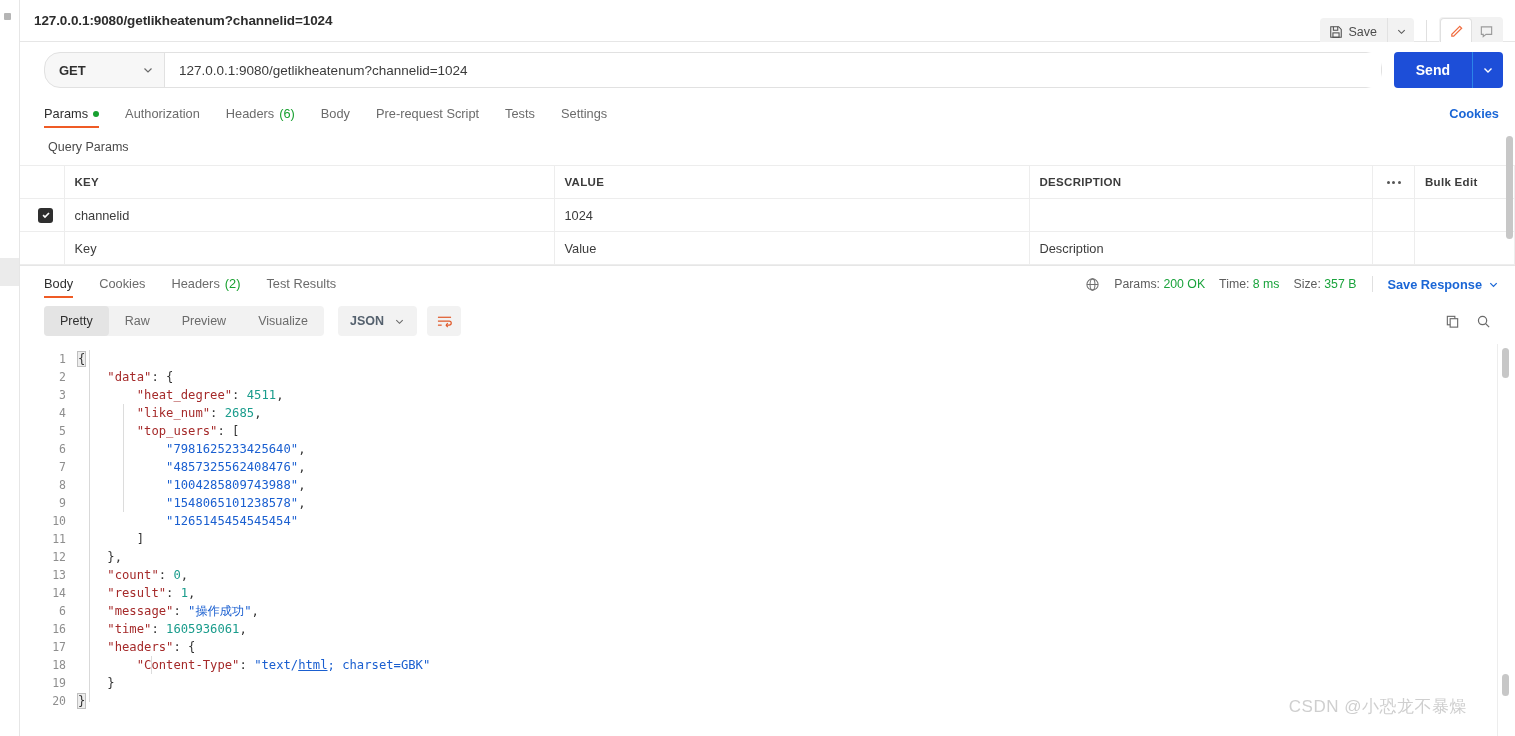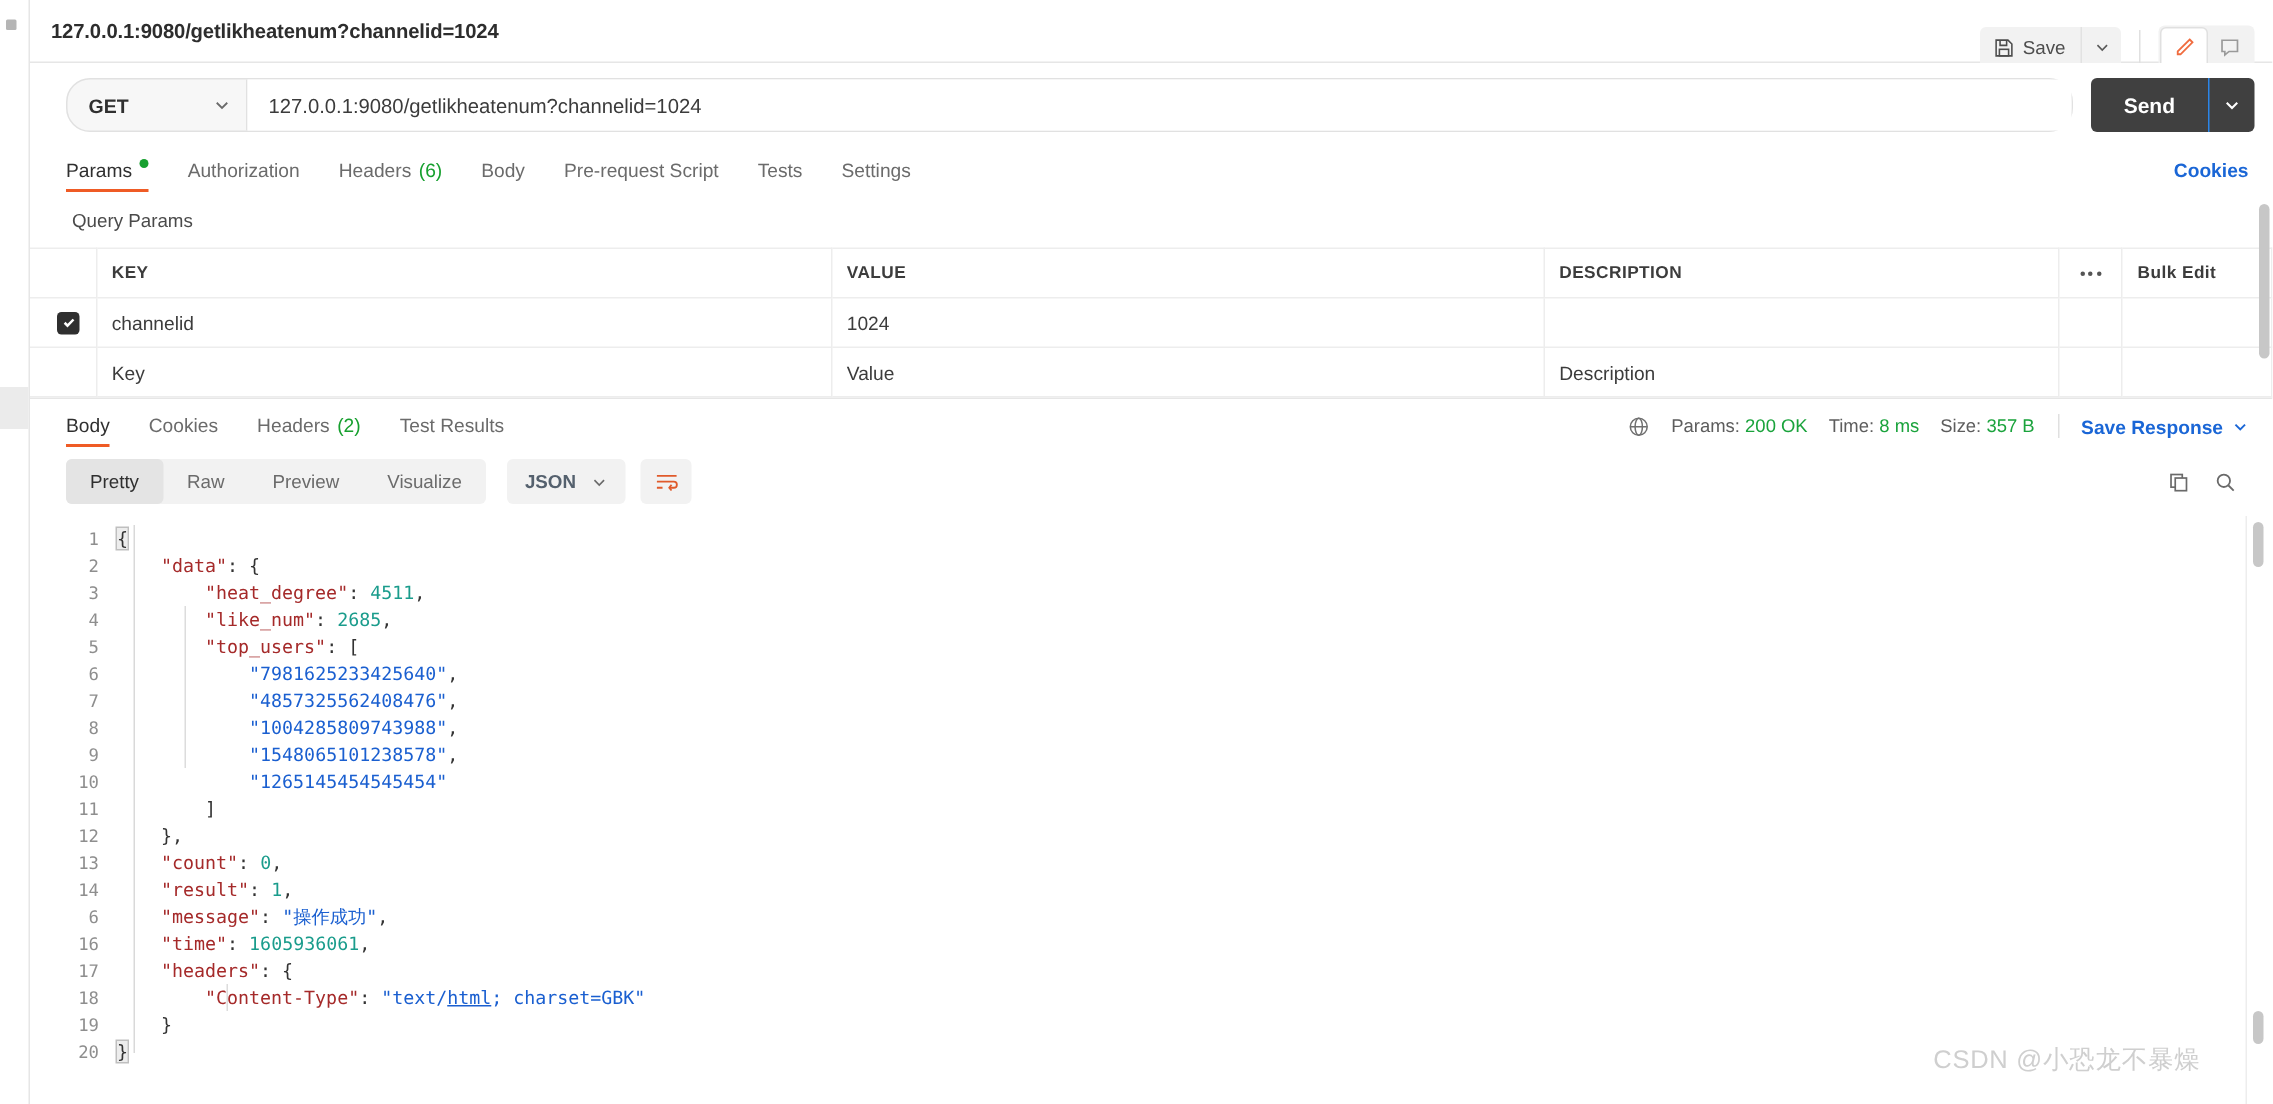--- a/index.html
+++ b/index.html
@@ -38,27 +38,27 @@
   .method-url {
     display: flex; align-items: center; height: 36px; flex: 1 1 auto;
     border: 1px solid #e1e1e1; border-radius: 16px; background: #f7f7f7; min-width: 0;
   }
   .method {
     width: 120px; flex: 0 0 120px; height: 34px; display: flex; align-items: center; justify-content: space-between;
     padding: 0 10px 0 14px; font-size: 13px; font-weight: bold; color: #303030;
     border-right: 1px solid #e1e1e1;
   }
   .urlfield { flex: 1 1 auto; padding: 0 14px; font-size: 13.5px; color: #3b3b3b; background: #fff; height: 34px; display:flex; align-items:center; border-radius: 0 3px 3px 0; overflow:hidden; white-space:nowrap; }
-  .send-group { display: flex; margin-left: 12px; border-radius: 4px; overflow: hidden; background: #404040; height: 36px; }
+  .send-group { display: flex; margin-left: 12px; border-radius: 4px; overflow: hidden; background: #1d4ed8; height: 36px; }
   .send-btn { padding: 0 22px; height: 36px; display: flex; align-items: center; font-size: 14px; font-weight: bold; color: #fff; border-right: 1px solid #2b85e8; }
   .send-caret { width: 30px; height: 36px; display: flex; align-items: center; justify-content: center; }
 
   
   .req-tabs { height: 30px; flex: 0 0 30px; display: flex; align-items: flex-end; padding: 0 16px 0 24px; position: relative; }
-  .rtab { font-size: 12.8px; color: #6b6b6b; padding: 0 0 7px 0; margin-right: 26px; position: relative; display: flex; gap: 5px; white-space: nowrap; }
+  .rtab { font-size: 12.8px; color: #6b6b6b; padding: 0 0 7px 0; margin-right: 26px; position: relative; display: flex; align-items: center; gap: 5px; white-space: nowrap; }
   .rtab.active { color: #2f2f2f; }
   .rtab.active::after { content: ""; position: absolute; left: 0; right: 0; bottom: 0; height: 2px; background: #ef5b25; }
   .dot-green { width: 6px; height: 6px; border-radius: 50%; background: #17a02f; display: inline-block; }
   .cnt-green { color: #17a02f; }
   .cookies-link { margin-left: auto; font-size: 12.8px; color: #1a66d6; font-weight: bold; padding-bottom: 7px; }
 
   
   .params-wrap { flex: 0 0 auto; position: relative; border-bottom: 1px solid #e6e6e6; }
   .params-label { font-size: 12.5px; color: #4a4a4a; padding: 12px 0 11px 28px; }
   .ptable { width: 100%; border-collapse: collapse; table-layout: fixed; }

